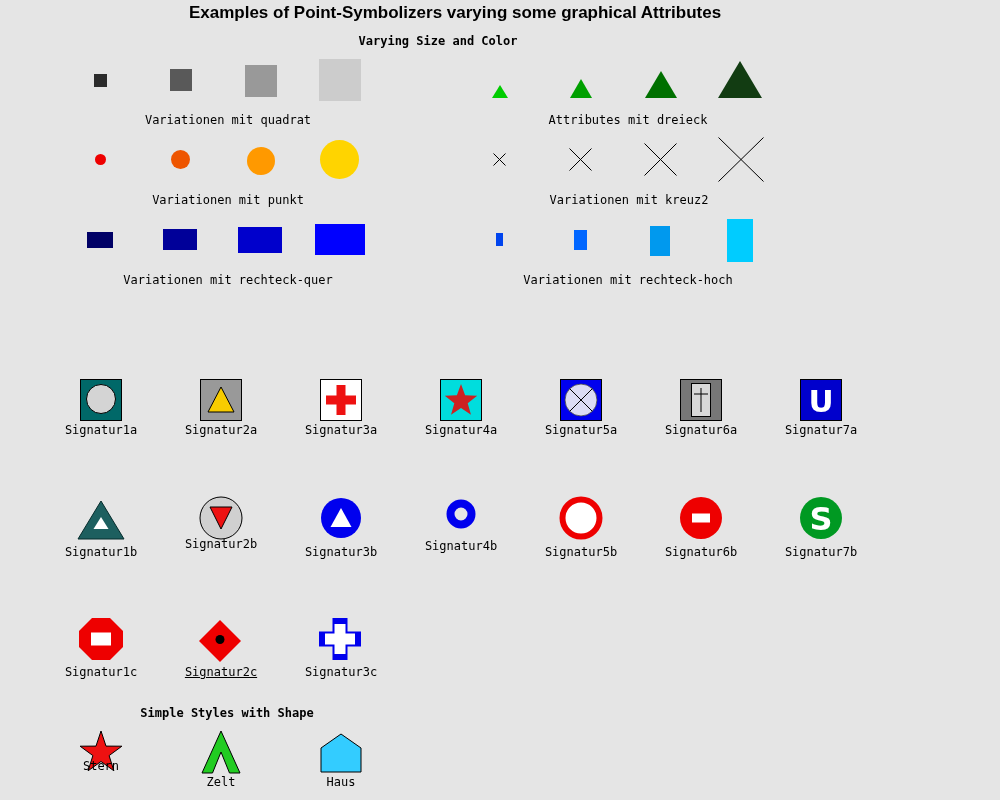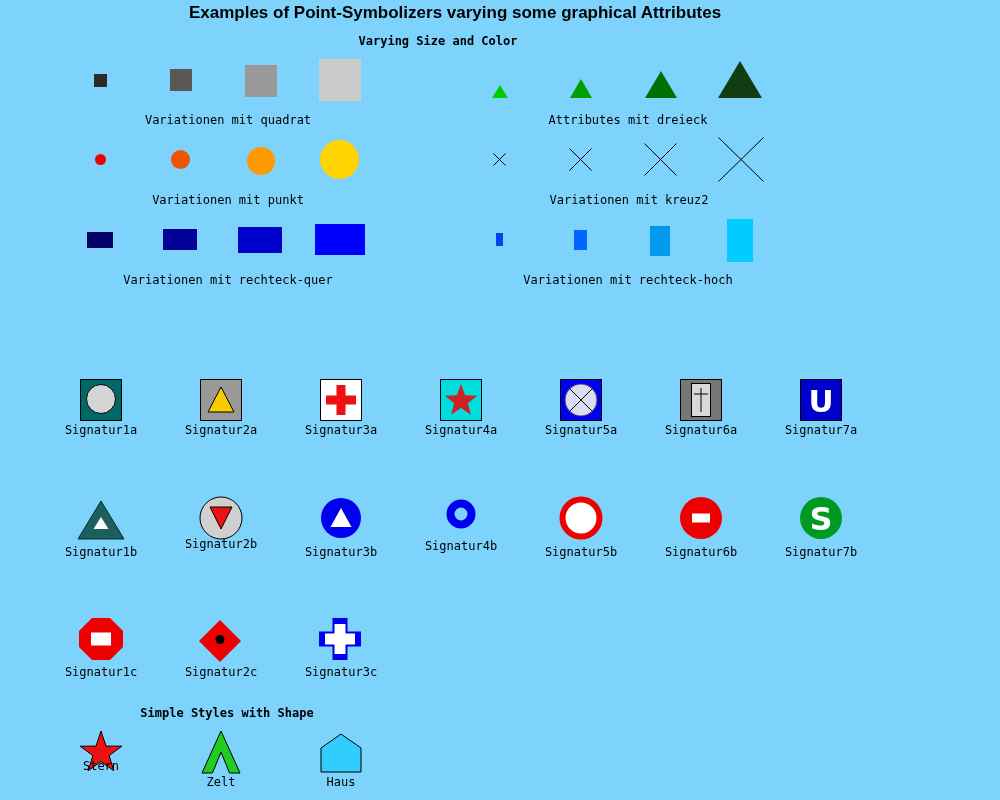--- a/index.html
+++ b/index.html
@@ -1,16 +1,16 @@
 <!DOCTYPE html>
 <html><head>
 <meta charset="utf-8">
 <style>
   html,body{margin:0;padding:0;background:#ffffff;}
-  #canvas{position:relative;width:1000px;height:800px;background:#7dd3fc;overflow:hidden;
+  #canvas{position:relative;width:1000px;height:800px;background:#e5e5e5;overflow:hidden;
           font-family:"DejaVu Sans Mono",monospace;}
   .title{position:absolute;transform:translateX(-50%);white-space:nowrap;
          font-family:"Liberation Sans",sans-serif;font-weight:bold;font-size:17px;color:#000;}
   .lbl{position:absolute;transform:translateX(-50%);white-space:nowrap;
        font:12px "DejaVu Sans Mono",monospace;color:#000;}
   .hd{font-weight:bold;}
   .shape{position:absolute;}
   .circ{border-radius:50%;}
   svg{display:block;overflow:visible;}
   svg text{font-family:"DejaVu Sans",sans-serif;font-weight:bold;}
@@ -182,21 +182,21 @@
   <svg class="shape" style="left:78px;top:617px;" width="46" height="44">
     <polygon points="14,1 32,1 45,14 45,30 32,43 14,43 1,30 1,14" style="fill: rgb(238, 0, 0);"></polygon>
     <rect x="13" y="15.5" width="20" height="13" style="fill: rgb(255, 255, 255);"></rect>
   </svg>
   <div class="lbl" style="left:101px;top:665px;">Signatur1c</div>
 
   <svg class="shape" style="left:198px;top:619px;" width="44" height="44">
     <polygon points="22,1 43,22 22,43 1,22" style="fill: rgb(238, 0, 0);"></polygon>
     <circle cx="22" cy="20.5" r="4.5" style="fill: rgb(0, 0, 0);"></circle>
   </svg>
-  <div class="lbl" style="left:221px;top:665px;">Signatur2c</div>
+  <div class="lbl" style="left:221px;top:665px;text-decoration:underline;">Signatur2c</div>
 
   <svg class="shape" style="left:319px;top:618px;" width="42" height="42">
     <path d="M14.5,1 H27.5 V14.5 H41 V27.5 H27.5 V41 H14.5 V27.5 H1 V14.5 H14.5 Z" stroke-width="2" style="fill: rgb(255, 255, 255); stroke: rgb(0, 0, 238);"></path>
     <g style="fill: rgb(0, 0, 238);">
       <rect x="14.5" y="0" width="13" height="6"></rect>
       <rect x="14.5" y="36" width="13" height="6"></rect>
       <rect x="0" y="14.5" width="6" height="13"></rect>
       <rect x="36" y="14.5" width="6" height="13"></rect>
     </g>
   </svg>

